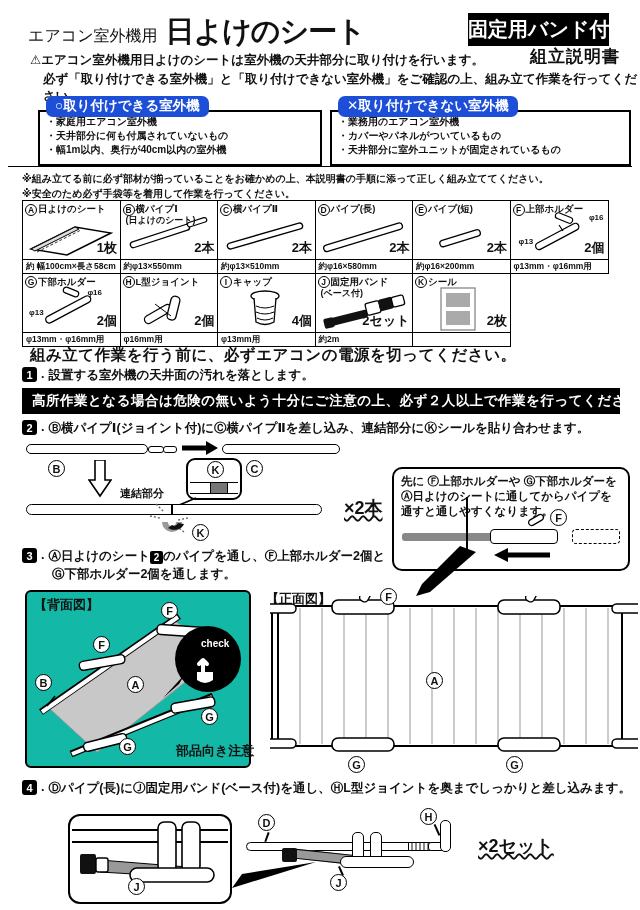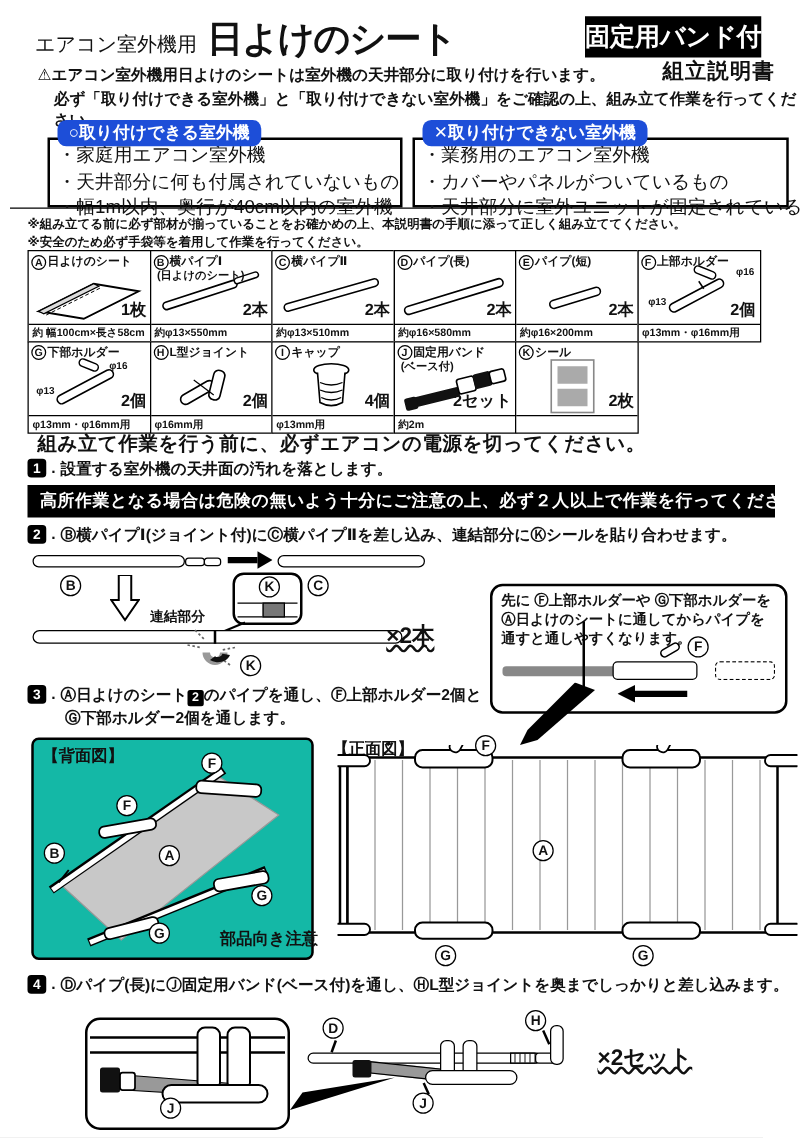--- a/index.html
+++ b/index.html
@@ -11,21 +11,21 @@
   .title-lg{font-size:29px;font-weight:900;letter-spacing:-1px;}
   .badge{left:468px;top:13px;background:#000;color:#fff;font-size:20px;font-weight:900;padding:3px 0;letter-spacing:0px;white-space:nowrap;}
   .manual{right:20px;top:45px;font-size:17px;font-weight:900;letter-spacing:1px;}
   .warn1{left:30px;top:52px;font-size:12.5px;font-weight:bold;}
   .warn2{left:43px;top:71px;font-size:12.5px;font-weight:bold;}
   
   .cbox{border:2px solid #000;background:#fff;}
   .cbox-tab{position:absolute;top:-16px;left:6px;background:#1d4ed8;color:#fff;font-size:13.5px;font-weight:900;
             padding:1px 9px 2px;border-radius:7px;white-space:nowrap;}
   .cbox ul{margin:0;padding:3px 4px 0 6px;list-style:none;}
-  .cbox li{font-size:15px;font-weight:normal;line-height:1.38;white-space:nowrap;}
+  .cbox li{font-size:10px;font-weight:bold;line-height:1.38;white-space:nowrap;}
   .divider{left:8px;top:166px;width:624px;height:0;border-top:1.8px solid #000;}
   .note{font-size:10px;font-weight:bold;white-space:nowrap;}
   
   .ptable{left:22px;top:200px;}
   .prow{display:flex;}
   .prow2{margin-top:-1.5px;}
   .cell{position:relative;width:97px;height:72px;border:1.5px solid #000;margin-right:-1.5px;background:#fff;}
   .cell .hdr{position:absolute;top:2px;left:2px;display:flex;align-items:center;gap:1px;z-index:2;}
   .cell .pname{font-size:9.5px;font-weight:bold;white-space:nowrap;}
   .cell .sub{position:absolute;top:13px;left:5px;font-size:9px;font-weight:bold;z-index:2;white-space:nowrap;}
@@ -302,21 +302,21 @@
       <g stroke="#666" stroke-width="1.4" stroke-dasharray="2 2">
         <line x1="8" y1="10" x2="16" y2="18"></line>
           <line x1="2" y1="22" x2="12" y2="24"></line>
           <line x1="40" y1="24" x2="30" y2="26"></line>
           <line x1="36" y1="38" x2="28" y2="32"></line>
       </g>
       <path d="M14 28 A10 10 0 0 0 34 28 L28 28 A4 4 0 0 1 20 28 Z" fill="#999"></path>
       <path d="M20 34 A10 8 0 0 0 36 30 L30 29 A4 4 0 0 1 24 31 Z" fill="#111"></path>
     </svg>
     <span class="circ circ-m" style="left:192px;top:86px;">K</span>
-    <div class="abs count" style="left:309px;top:58px;text-align:center;">×2本</div>
+    <div class="abs count" style="left:344px;top:58px;text-align:center;">×2本</div>
   </div>
 
   <div class="abs tip">
     <div class="tip-text">先に Ⓕ上部ホルダーや Ⓖ下部ホルダーを Ⓐ日よけのシートに通してからパイプを通すと通しやすくなります。</div>
     <div class="abs" style="left:8px;top:64px;width:130px;height:8px;background:#888;border-radius:3px;"></div>
     <div class="pipe" style="left:96px;top:60px;width:68px;height:15px;border-radius:4px;"></div>
     <svg class="abs" style="left:130px;top:44px;" width="26" height="18">
       <rect x="4" y="4" width="16" height="6" rx="3" fill="#fff" stroke="#000" stroke-width="1.3" transform="rotate(-30 12 7)"></rect>
     </svg>
     <span class="circ circ-m" style="left:156px;top:40px;">F</span>
@@ -351,20 +351,30 @@
       <rect x="56" y="146" width="44" height="9" rx="4" fill="#fff" stroke="#000" stroke-width="1.4" transform="rotate(-14 78 150)"></rect>
       <rect x="144" y="108" width="44" height="10" rx="4" fill="#fff" stroke="#000" stroke-width="1.4" transform="rotate(-10 166 113)"></rect>
       <line x1="28" y1="104" x2="20" y2="114" stroke="#000" stroke-width="1.6"></line>
     </svg>
     <span class="circ circ-m" style="left:134px;top:10px;">F</span>
     <span class="circ circ-m" style="left:66px;top:44px;">F</span>
     <span class="circ circ-m" style="left:8px;top:82px;">B</span>
     <span class="circ circ-m" style="left:100px;top:84px;">A</span>
     <span class="circ circ-m" style="left:174px;top:116px;">G</span>
     <span class="circ circ-m" style="left:92px;top:146px;">G</span>
+    <div class="check-bubble" style="left:148px;top:34px;width:66px;height:66px;">
+      <span class="check-word">check</span>
+      <svg class="abs" style="left:12px;top:24px;" width="36" height="36">
+        <path d="M16 30 L16 10 M16 10 L12 14 M16 10 L20 14" stroke="#fff" stroke-width="4" fill="none" stroke-linecap="round"></path>
+        <path d="M10 30 Q18 36 26 30 L26 22 L10 22 Z" fill="#fff"></path>
+      </svg>
+      <svg class="abs" style="left:-12px;top:48px;" width="24" height="26">
+        <polygon points="22,0 0,24 16,10" fill="#000"></polygon>
+      </svg>
+    </div>
     <div class="abs caution" style="left:149px;top:150px;text-align:right;">部品向き注意</div>
   </div>
 
   <div class="abs" style="left:264px;top:586px;width:376px;height:188px;">
     <div class="abs vtitle" style="left:2px;top:4px;">【正面図】</div>
     <svg class="abs" style="left:6px;top:10px;" width="368" height="176" viewBox="0 0 368 176">
       <rect x="2" y="14" width="6" height="132" fill="none" stroke="#000" stroke-width="2"></rect>
       <rect x="8" y="10" width="344" height="140" fill="#fff" stroke="#000" stroke-width="2"></rect>
       <g stroke="#999" stroke-width="1">
         <line x1="30" y1="12" x2="30" y2="148"></line>

